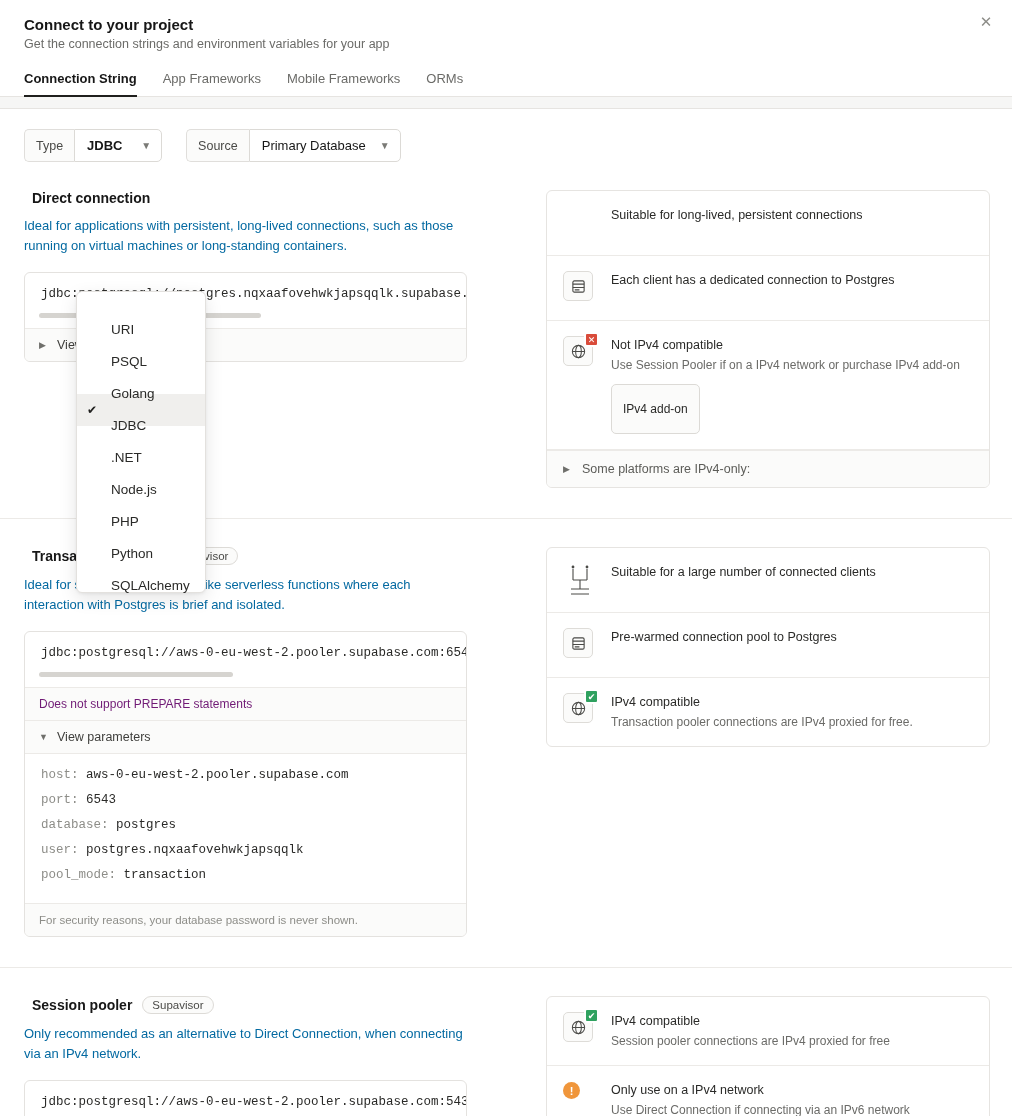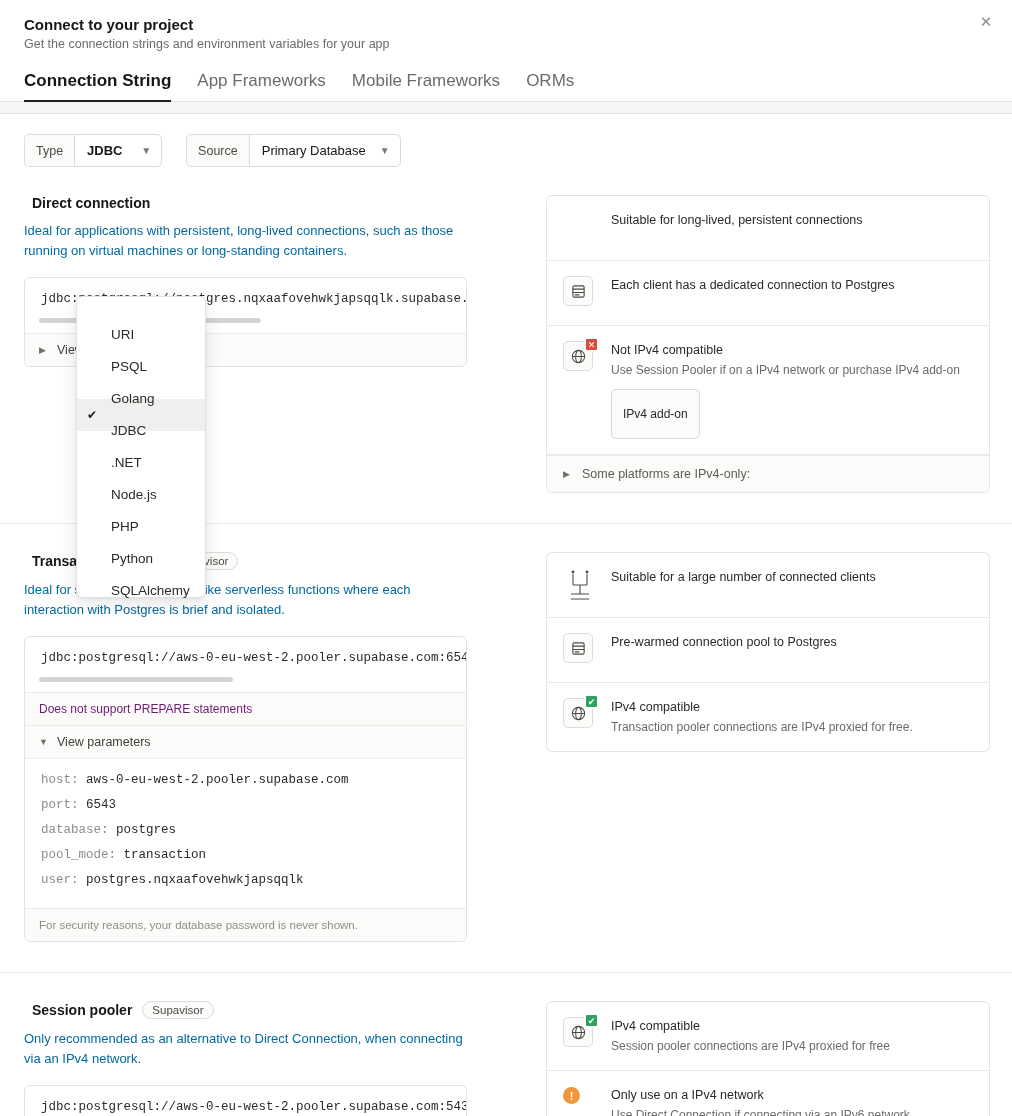--- a/index.html
+++ b/index.html
@@ -24,21 +24,21 @@
   }
 
   
   .tabs {
     display: flex; gap: 26px;
     padding: 0 24px;
     margin-top: 20px;
     border-bottom: 1px solid #e6e4e1;
   }
   .tab {
-    font-size: 17px; color: #6b6b68;
+    font-size: 13px; color: #6b6b68;
     padding: 0 0 9px 0;
     cursor: pointer;
     border-bottom: 2px solid transparent;
     margin-bottom: -1px;
     background: none; border-left: none; border-right: none; border-top: none;
     font-family: inherit;
   }
   .tab.active { color: #171717; font-weight: bold; border-bottom-color: #1f1f1d; }
 
   
@@ -396,26 +396,26 @@
           </div>
           <div class="param">
             <span class="k">port:</span>
             <span>6543</span>
           </div>
           <div class="param">
             <span class="k">database:</span>
             <span>postgres</span>
           </div>
           <div class="param">
+            <span class="k">user:</span>
+            <span>postgres.nqxaafovehwkjapsqqlk</span>
+          </div>
+          <div class="param">
             <span class="k">pool_mode:</span>
             <span>transaction</span>
-          </div>
-          <div class="param">
-            <span class="k">user:</span>
-            <span>postgres.nqxaafovehwkjapsqqlk</span>
           </div>
         </div>
         <div class="footnote">For security reasons, your database password is never shown.</div>
       </div>
     </div>
 
     <div class="col-right">
       <div class="infocard">
         <div class="inforow">
           <div class="icon-wrap">

